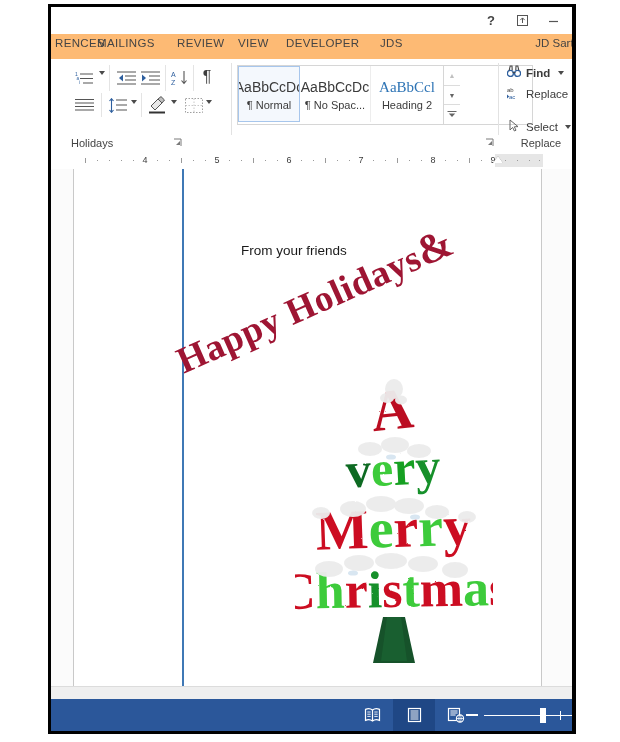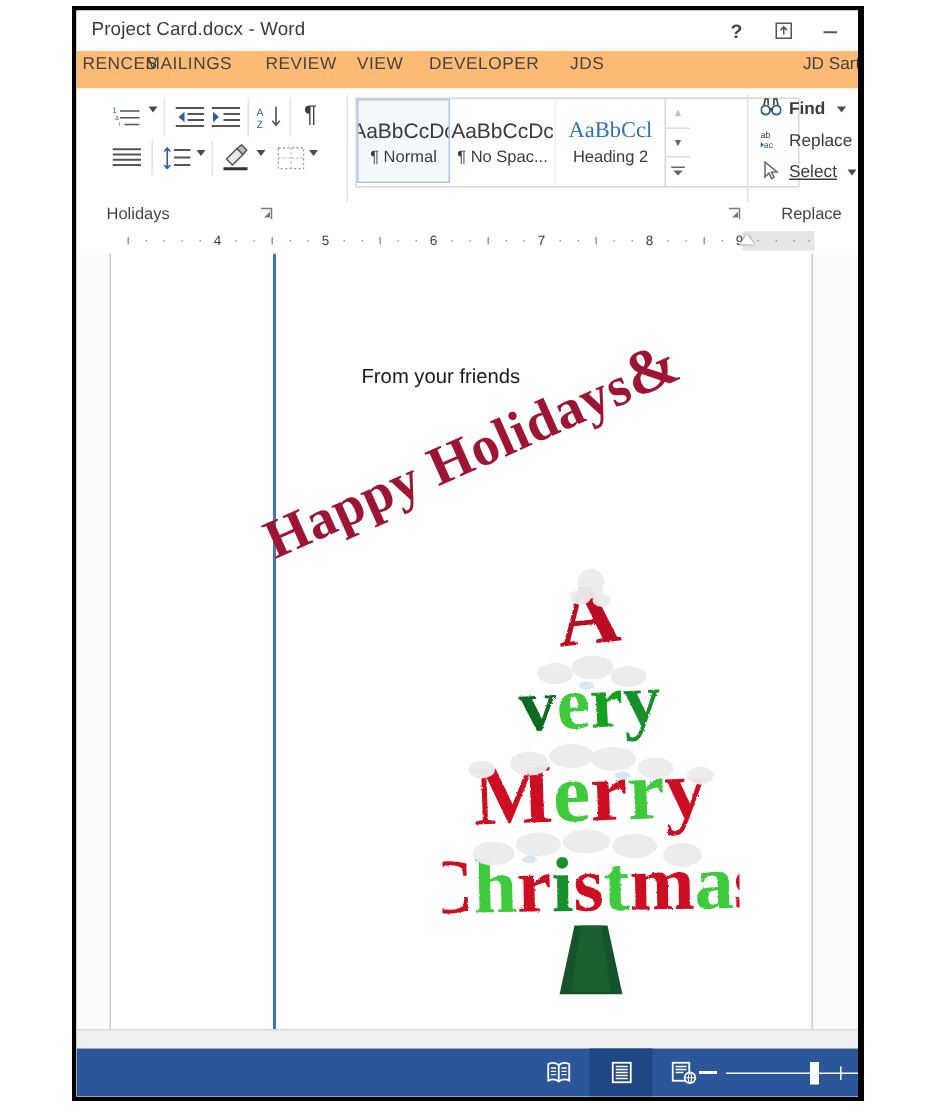--- a/index.html
+++ b/index.html
@@ -89,21 +89,20 @@
 </style>
 </head>
 <body>
 
 <div id="app">
 
   <div class="win-frame">
   <div class="win-inner">
 
     <div class="titlebar">
-      <div class="title-text">Project Card.docx - Word</div>
       <div class="tb-btns">
         <div class="tb-btn">
               <span style="font-weight:bold;font-size:13px;">?</span>
             </div>
         <div class="tb-btn">
           <svg width="13" height="13" viewBox="0 0 13 13">
                 <rect x="1.5" y="1.5" width="10" height="10" fill="none" stroke="#555" stroke-width="1"></rect>
                 <path d="M6.5 9 L6.5 4 M4.3 6.1 L6.5 3.9 L8.7 6.1" fill="none" stroke="#555" stroke-width="1"></path>
               </svg>
         </div>
@@ -260,21 +259,21 @@
         <div class="ebtn" style="left:4px;top:27px;">
           <span>
             <svg width="14" height="13" viewBox="0 0 14 13">
                   <text x="0" y="6" font-size="6" fill="#444" font-family="Liberation Sans">ab</text>
                   <text x="2" y="12.5" font-size="6" fill="#2e5f9e" font-family="Liberation Sans">ac</text>
                   <path d="M0 8.5 L2.2 10.5 L0 12.5" fill="#2e5f9e"></path>
                 </svg>
           </span>
           <span>Replace</span>
         </div>
-        <div class="ebtn" style="left:4px;top:48px;text-decoration:underline;">
+        <div class="ebtn" style="left:4px;top:60px;">
           <span>
             <svg width="14" height="13" viewBox="0 0 14 13">
                   <path d="M3 1 L3 11 L5.6 8.4 L7.4 12 L9 11.2 L7.3 7.8 L11 7.6 Z" fill="none" stroke="#666" stroke-width="1"></path>
                 </svg>
           </span>
           <span>Select</span>
           <span class="caret" style="margin-left:2px"></span>
         </div>
         <div class="grp-label">Replace</div>
       </div>

